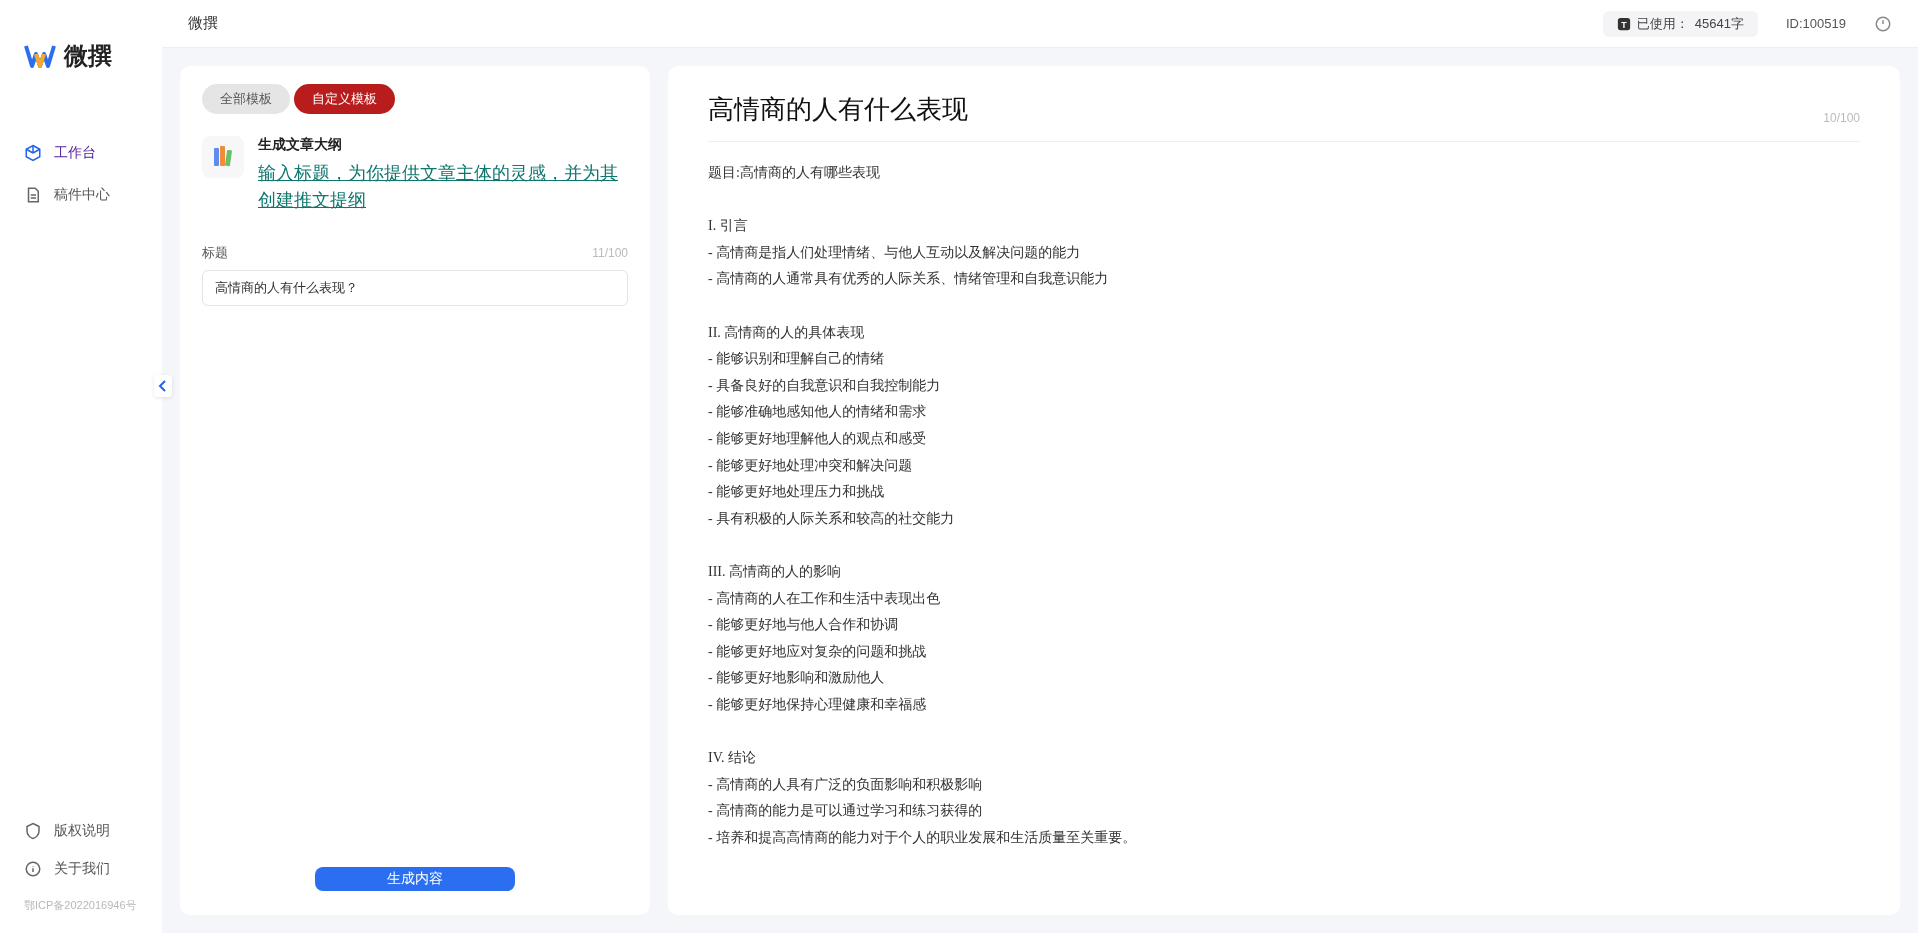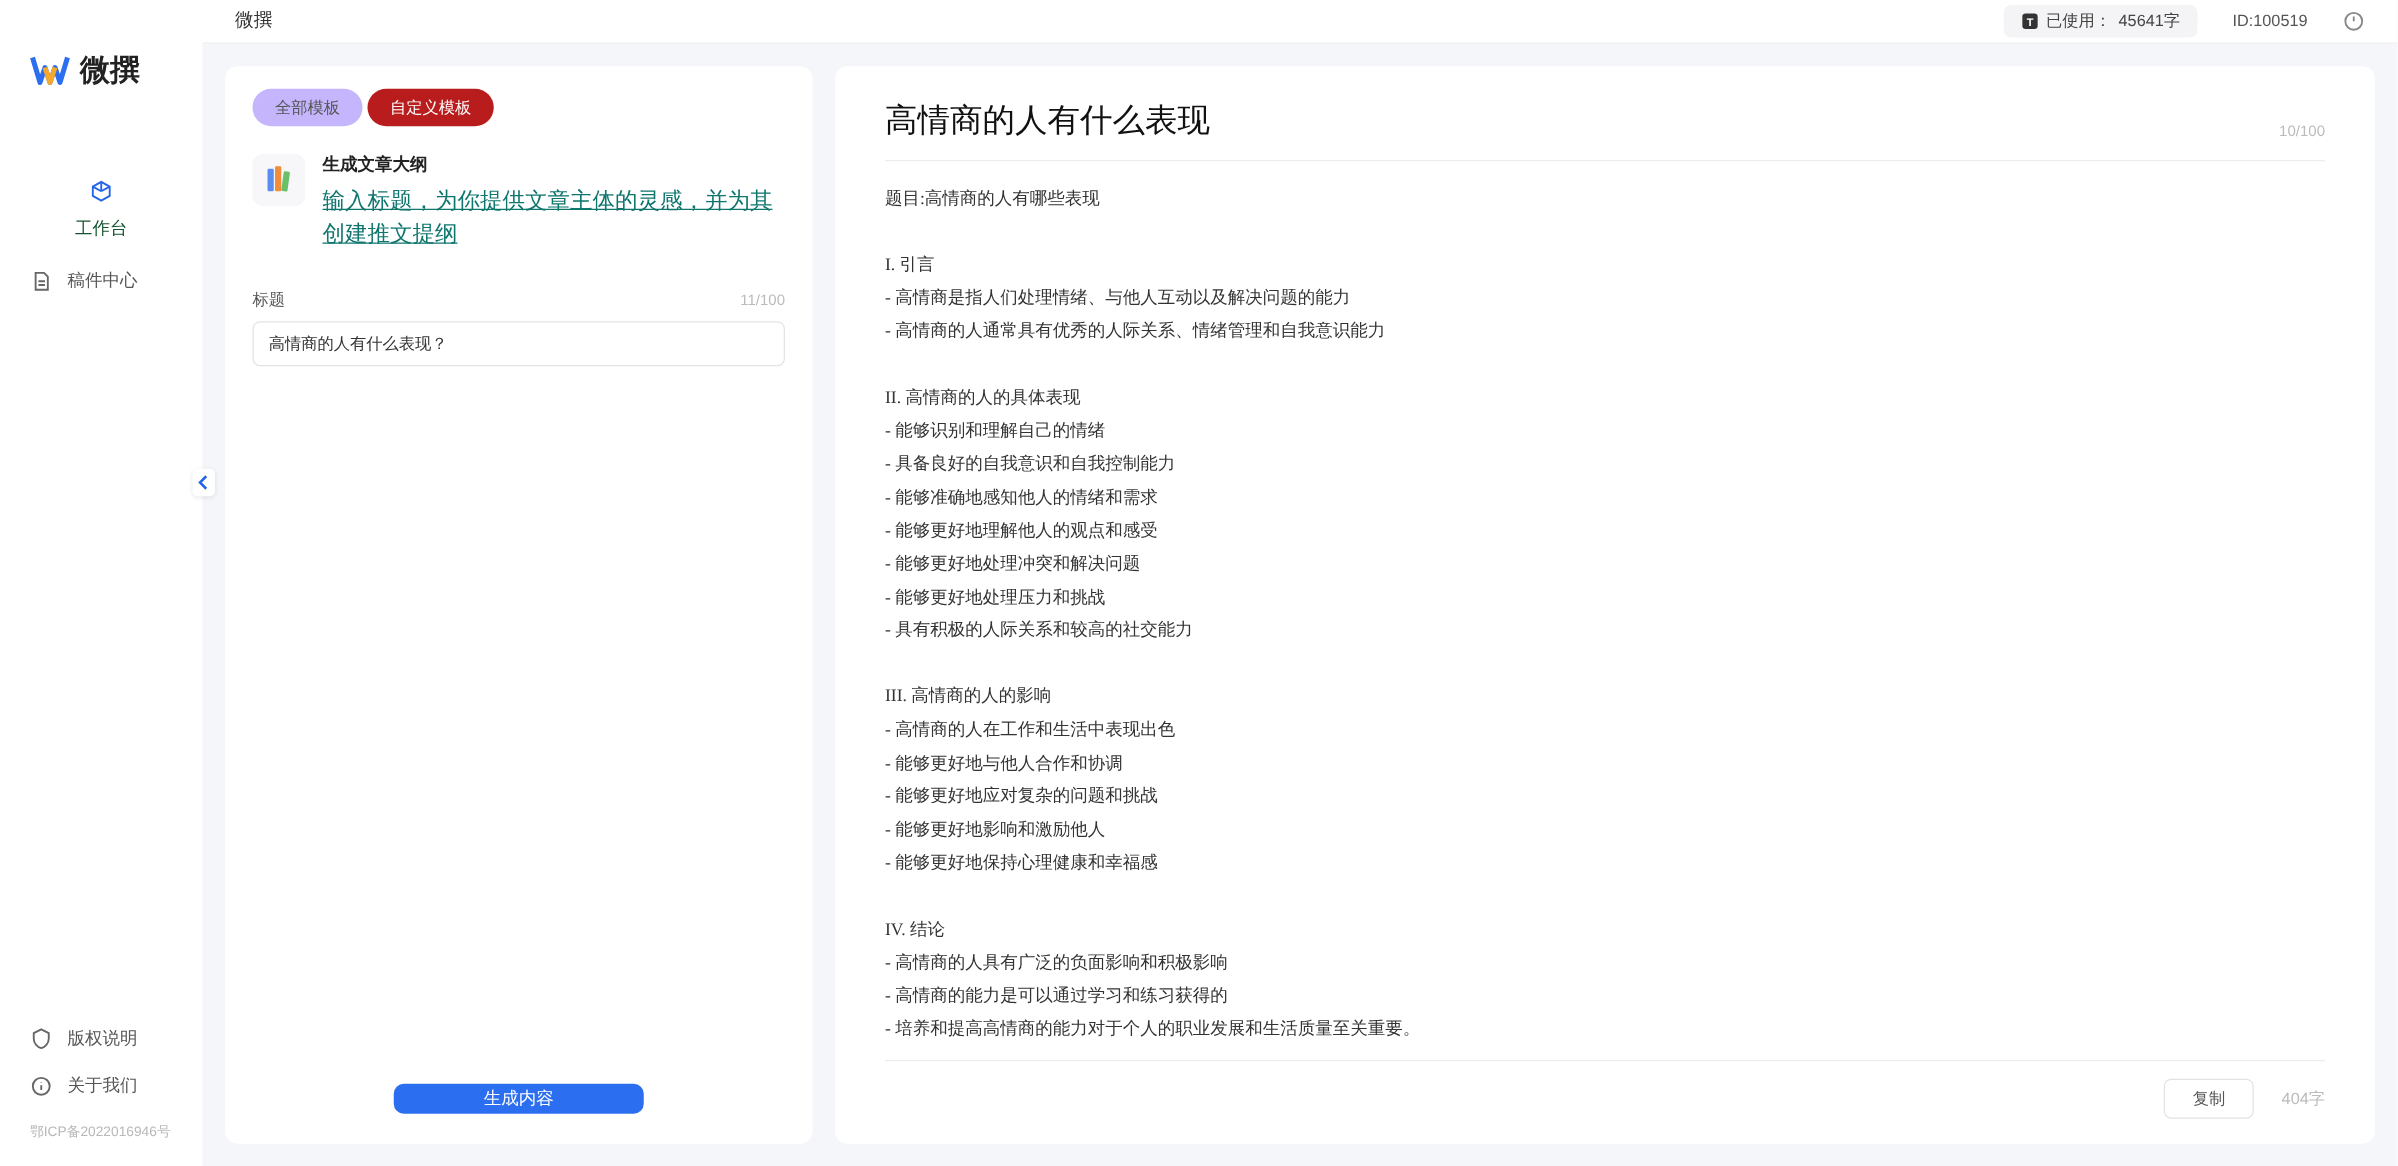--- a/index.html
+++ b/index.html
@@ -7,42 +7,42 @@
 
 .app { display: flex; height: 100%; }
 
 
 .sidebar { width: 162px; background: #fff; display: flex; flex-direction: column; padding: 40px 0 20px; position: relative; }
 .logo { display: flex; align-items: center; gap: 8px; padding: 0 24px 60px; }
 .logo-icon { font-size: 28px; font-weight: bold; }
 .logo-text { font-size: 24px; font-weight: 600; color: #222; }
 .nav { flex: 1; }
 .nav-item { display: flex; align-items: center; gap: 12px; padding: 12px 24px; font-size: 14px; color: #555; cursor: pointer; }
-.nav-item.active { color: #14532d; flex-direction: column; }
+.nav-item.active { color: #4c1d95; }
 .nav-item .icon { width: 18px; height: 18px; display: flex; align-items: center; justify-content: center; }
 .sidebar-footer { padding: 0 24px; }
 .sidebar-footer .nav-item { padding: 10px 0; }
 .icp { font-size: 11px; color: #b8b8b8; padding: 10px 24px 0; }
 .collapse-handle { position: absolute; right: -10px; top: 375px; width: 18px; height: 22px; background: #fff; border-radius: 4px; display: flex; align-items: center; justify-content: center; box-shadow: 0 1px 4px rgba(0,0,0,0.1); cursor: pointer; }
 
 
 .main { flex: 1; display: flex; flex-direction: column; }
 .header { height: 48px; display: flex; align-items: center; justify-content: space-between; padding: 0 26px; background: #fff; border-bottom: 1px solid #eee; }
 .header-title { font-size: 15px; color: #333; }
 .header-right { display: flex; align-items: center; gap: 28px; }
 .usage-badge { background: #f4f4f6; border-radius: 6px; padding: 4px 14px; display: flex; align-items: center; gap: 6px; font-size: 13px; color: #444; }
 .user-id { font-size: 13px; color: #555; }
 .power-icon { color: #888; }
 
 .content { flex: 1; display: flex; gap: 18px; padding: 18px; }
 
 
 .left-panel { width: 470px; background: #fff; border-radius: 10px; padding: 18px 22px; display: flex; flex-direction: column; }
 .tab-row { display: flex; gap: 4px; margin-bottom: 22px; }
-.tab { padding: 6px 18px; border-radius: 20px; font-size: 13px; cursor: pointer; background: #c4b5fd; color: #555; }
+.tab { padding: 6px 18px; border-radius: 20px; font-size: 13px; cursor: pointer; background: #e5e5e5; color: #555; }
 .tab.active { background: #b91c1c; color: #fff; }
 .template-card { display: flex; gap: 14px; align-items: flex-start; margin-bottom: 30px; }
 .template-icon { width: 42px; height: 42px; border-radius: 8px; background: #f7f7f9; display: flex; align-items: center; justify-content: center; font-size: 20px; }
 .template-info { flex: 1; }
 .template-title { font-size: 14px; font-weight: 600; color: #222; margin-bottom: 6px; }
 .template-desc { font-size: 18px; color: #0f766e; line-height: 1.5; text-decoration: underline; }
 .form-label-row { display: flex; justify-content: space-between; align-items: center; margin-bottom: 8px; }
 .form-label { font-size: 13px; color: #555; }
 .char-count { font-size: 12px; color: #bbb; }
 .form-input { width: 100%; height: 36px; border: 1px solid #e3e3e8; border-radius: 6px; padding: 0 12px; font-size: 13px; color: #333; outline: none; }
@@ -207,20 +207,16 @@
 - 高情商的人在工作和生活中表现出色
 - 能够更好地与他人合作和协调
 - 能够更好地应对复杂的问题和挑战
 - 能够更好地影响和激励他人
 - 能够更好地保持心理健康和幸福感
 
 IV. 结论
 - 高情商的人具有广泛的负面影响和积极影响
 - 高情商的能力是可以通过学习和练习获得的
 - 培养和提高高情商的能力对于个人的职业发展和生活质量至关重要。</div>
-        <div class="output-footer">
-          <button class="copy-btn">复制</button>
-          <span class="word-count">404字</span>
-        </div>
       </section>
     </div>
   </div>
 </div>
 
 </body></html>

